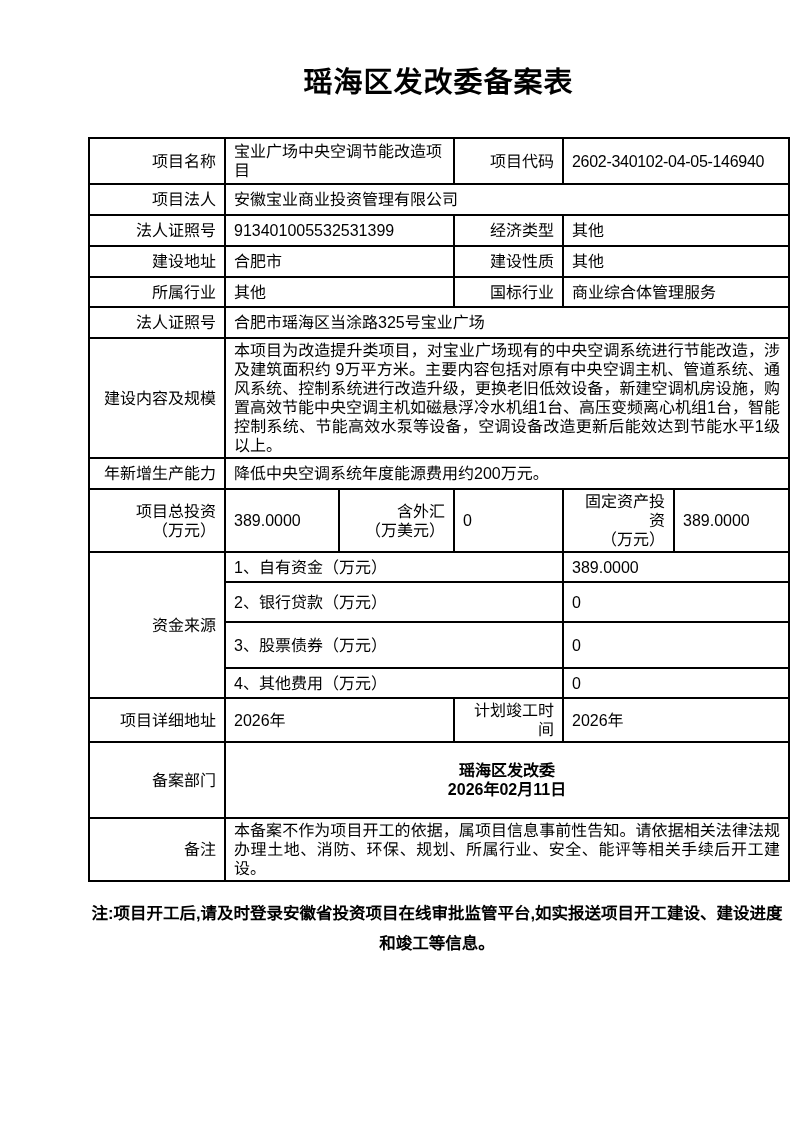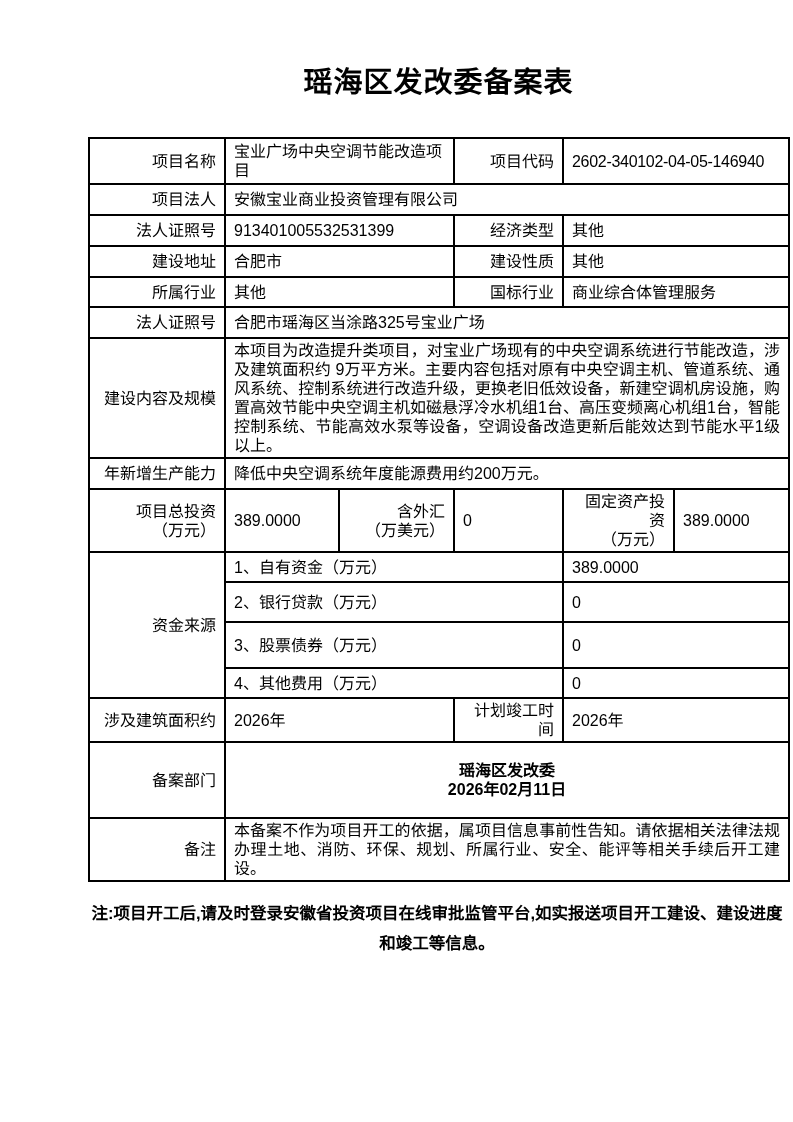--- a/index.html
+++ b/index.html
@@ -153,21 +153,21 @@
     <tr style="height:46px">
       <td colspan="3" class="fund-name">3、股票债券（万元）</td>
       <td colspan="2">0</td>
     </tr>
     <tr style="height:30px">
       <td colspan="3" class="fund-name">4、其他费用（万元）</td>
       <td colspan="2">0</td>
     </tr>
 
     <tr style="height:31px">
-      <td class="lab">涉及建筑面积约</td>
+      <td class="lab">项目详细地址</td>
       <td colspan="2">2026年</td>
       <td class="lab">计划竣工时间</td>
       <td colspan="2">2026年</td>
     </tr>
 
     <tr style="height:76px">
       <td class="lab">备案部门</td>
       <td colspan="5" class="dept">瑶海区发改委
 2026年02月11日</td>
     </tr>

